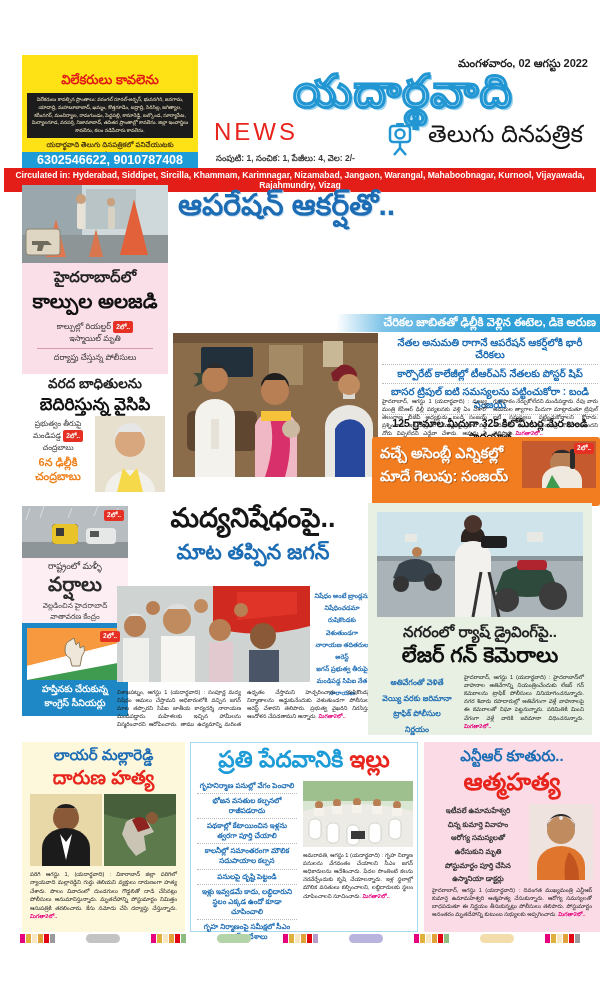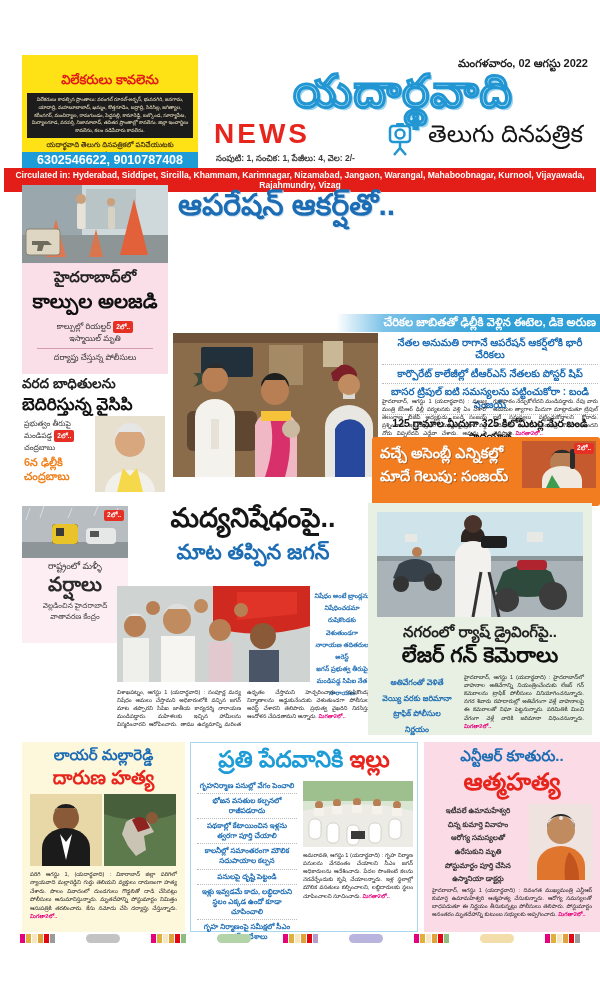--- a/index.html
+++ b/index.html
@@ -7,34 +7,34 @@
   #page { position:relative; width:600px; height:984px; background:#ffffff; overflow:hidden; margin:0 auto; }
 
   
   .ad-box { position:absolute; left:22px; top:55px; width:176px; height:113px; background:#ffe215; text-align:center; }
   .ad-title { color:#e11a17; font-weight:bold; font-size:13px; padding-top:17px; }
   .ad-regions { margin:3px 5px 2px 5px; background:#1c1c1c; color:#f4e9c8; font-size:5px; line-height:1.55; padding:3px 4px; text-align:center; }
   .ad-line { font-size:7px; color:#4a3b10; font-weight:bold; line-height:1.5; }
   .ad-phone { position:absolute; left:0; bottom:0; width:100%; background:#1e9cd7; color:#fff; font-weight:bold; font-size:12.5px; padding:1px 0; }
   .pub-date { position:absolute; right:12px; top:57px; font-size:11px; font-weight:bold; color:#1d1d1d; }
   .masthead-title { position:absolute; left:212px; top:64px; width:382px; text-align:center; font-size:46px; font-weight:bold; color:#bfe6f8; -webkit-text-stroke:1.6px #2196d2; text-shadow:0 0 1px #2196d2, 2px 2px 0 #9fd4ee; white-space:nowrap; letter-spacing:1px; }
-  .news-label { position:absolute; left:214px; top:118px; color:#e8251d; font-weight:bold; font-size:28px; letter-spacing:3px; }
+  .news-label { position:absolute; left:214px; top:118px; color:#e8251d; font-weight:normal; font-size:24px; letter-spacing:3px; }
   .camera-icon { position:absolute; left:386px; top:122px; }
   .tagline { position:absolute; left:428px; top:120px; font-size:24px; color:#151515; }
   .issue-line { position:absolute; left:216px; top:153px; font-size:8.5px; font-weight:bold; color:#3c3c3c; }
   .circulation { position:absolute; left:4px; top:168px; width:592px; background:#e31e18; color:#ffffff; font-weight:bold; font-size:8.6px; text-align:center; padding:2px 0; }
 
   
   .crime-photo { position:absolute; left:22px; top:185px; width:146px; height:78px; }
   .shooting-box { position:absolute; left:22px; top:263px; width:146px; height:111px; background:#fbdfe8; text-align:center; padding-top:5px; }
   .shooting-t1 { font-size:15px; font-weight:bold; color:#242424; }
   .shooting-t2 { font-size:20px; font-weight:bold; color:#111; margin-top:1px; }
   .shooting-sub { font-size:8px; color:#333; margin-top:3px; line-height:1.5; }
   .shooting-div { border-top:1px solid #d49aad; width:80%; margin:3px auto; }
-  .flood-box { position:absolute; left:22px; top:376px; width:146px; height:120px; background:#ffffff; text-align:left; }
+  .flood-box { position:absolute; left:22px; top:376px; width:146px; height:120px; background:#ffffff; text-align:center; }
   .flood-t1 { font-size:13.5px; font-weight:bold; color:#222; }
   .flood-t2 { font-size:17px; font-weight:bold; color:#111; }
   .flood-left { position:absolute; left:2px; top:42px; width:68px; font-size:7.5px; color:#333; line-height:1.55; }
   .flood-orange { color:#f0821e; font-weight:bold; font-size:11px; line-height:1.25; margin-top:3px; }
   .cbn-photo { position:absolute; right:3px; top:40px; width:70px; height:76px; }
 
   
   .lead-kicker { position:absolute; left:178px; top:188px; font-size:30px; font-weight:bold; color:#1d6db5; text-shadow:1px 1px 0 #cfe2f2; }
   .lead-headline { position:absolute; left:175px; top:224px; width:425px; font-size:56px; font-weight:bold; color:#ec1c24; text-shadow:2.5px 2.5px 0 rgba(0,0,0,0.18); white-space:nowrap; }
   .lead-subhead { position:absolute; left:336px; top:314px; width:264px; height:18px; background:linear-gradient(90deg,#ffffff 0%, #7cc3e8 18%, #2f9fd8 60%); color:#fff; font-weight:bold; font-size:11.5px; text-align:right; padding:2px 4px 0 0; }
@@ -271,20 +271,36 @@
     </div>
     <span class="badge abs" style="right:4px; top:4px;">2లో..</span>
     <div class="rain-t1">రాష్ట్రంలో మళ్ళీ</div>
     <div class="rain-t2">వర్షాలు</div>
     <div class="rain-sub">
       <span>వెల్లడించిన హైదరాబాద్</span><br>
       <span>వాతావరణ కేంద్రం</span>
     </div>
   </div>
 
+  <div class="congress-box">
+    <div class="congress-photo">
+      <svg width="96" height="52" viewBox="0 0 96 52">
+        <rect width="96" height="52" fill="#f5f2ec"></rect>
+        <path d="M0 0 h96 v14 l-96 24 z" fill="#f6993f"></path>
+        <path d="M0 38 l96 -24 v20 l-96 18 z" fill="#ffffff"></path>
+        <path d="M0 52 l96 -18 v18 z" fill="#3f9b4f"></path>
+        <path d="M44 12 q-6 2 -6 10 q0 6 5 8 l2 8 h8 l2 -10 q4 -4 2 -10 l-4 2 l-1 -6 l-3 3 l-2 -7 z" fill="#efe7da" stroke="#8a7b5d" stroke-width="1"></path>
+      </svg>
+    </div>
+    <span class="badge abs" style="right:8px; top:8px;">2లో..</span>
+    <div class="congress-text">
+      <span>హస్తినకు చేరుకున్న</span><br>
+      <span>కాంగ్రెస్ సీనియర్లు</span>
+    </div>
+  </div>
 
   <div class="jagan-h1">మద్యనిషేధంపై..</div>
   <div class="jagan-h2">మాట తప్పిన జగన్</div>
 
   <div class="rally-photo">
     <svg width="193" height="96" viewBox="0 0 193 96">
       <rect width="193" height="96" fill="#cfd4d2"></rect>
       <path d="M96 0 h97 v40 q-50 14 -97 2 z" fill="#d02a20"></path>
       <path d="M120 6 h60 v22 l-60 6 z" fill="#e03428"></path>
       <circle cx="18" cy="40" r="11" fill="#b97f54"></circle>

